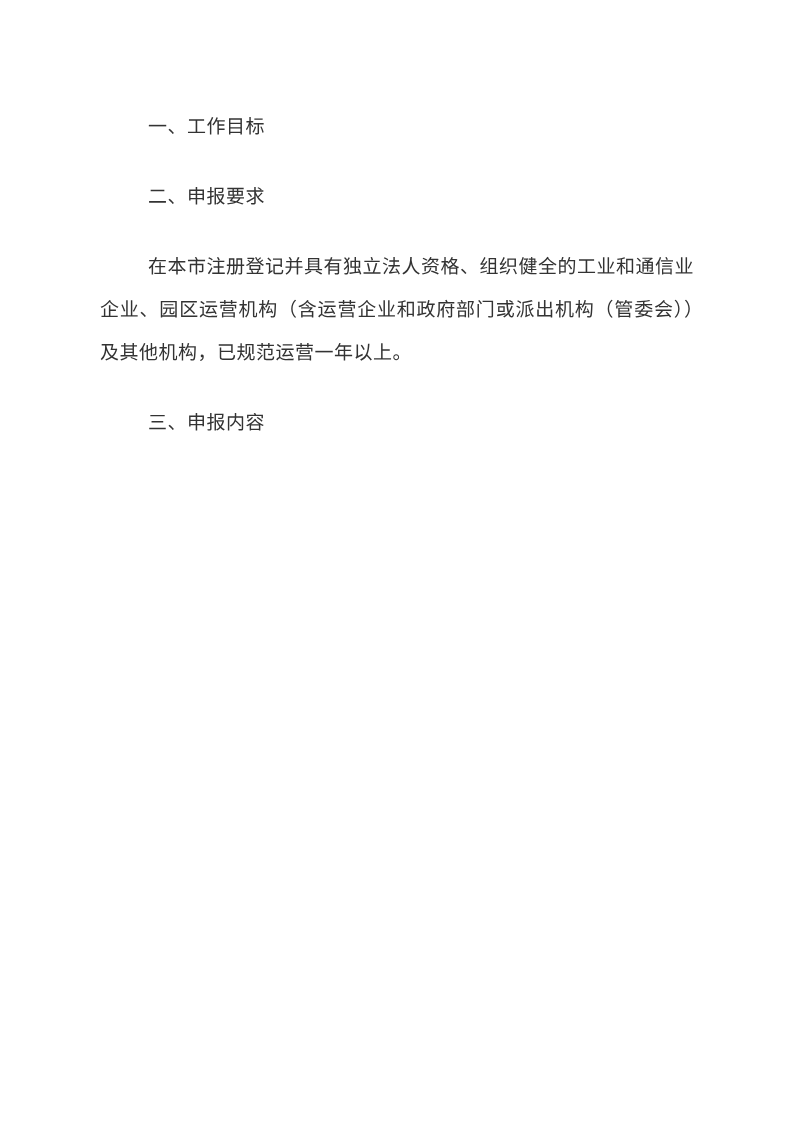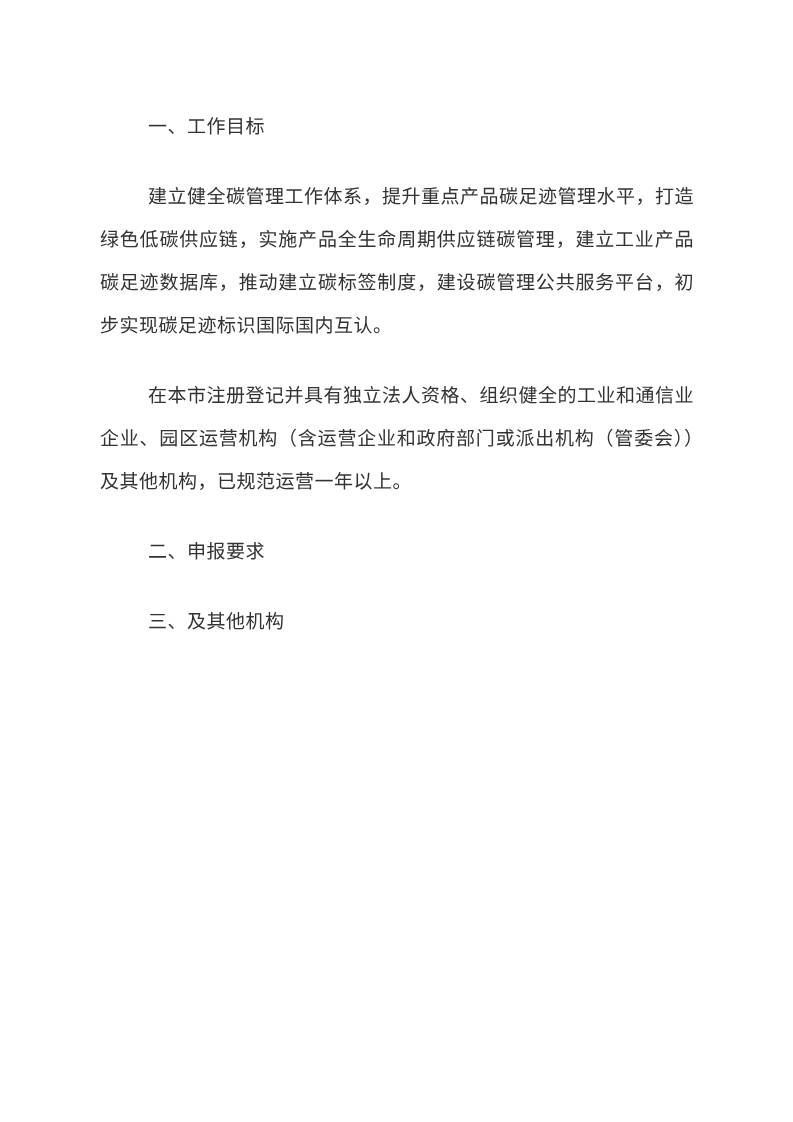--- a/index.html
+++ b/index.html
@@ -34,18 +34,17 @@
     font-weight: normal;
     text-align: left;
   }
 </style>
 </head>
 <body>
 
 <div class="page" style="background: rgb(255, 255, 255); color: rgb(51, 51, 51);">
   <div>
       <div class="doc-block heading">一、工作目标</div>
-      <div class="doc-block para">建立健全碳管理工作体系，提升重点产品碳足迹管理水平，打造绿色低碳供应链，实施产品全生命周期供应链碳管理，建立工业产品碳足迹数据库，推动建立碳标签制度，建设碳管理公共服务平台，初步实现碳足迹标识国际国内互认。</div>
+      <div class="doc-block heading">二、申报要求</div>
       <div class="doc-block para">在本市注册登记并具有独立法人资格、组织健全的工业和通信业企业、园区运营机构（含运营企业和政府部门或派出机构（管委会））及其他机构，已规范运营一年以上。</div>
-      <div class="doc-block heading">二、申报要求</div>
-      <div class="doc-block heading">三、及其他机构</div>
+      <div class="doc-block heading">三、申报内容</div>
     </div>
 </div>
 
 </body></html>

